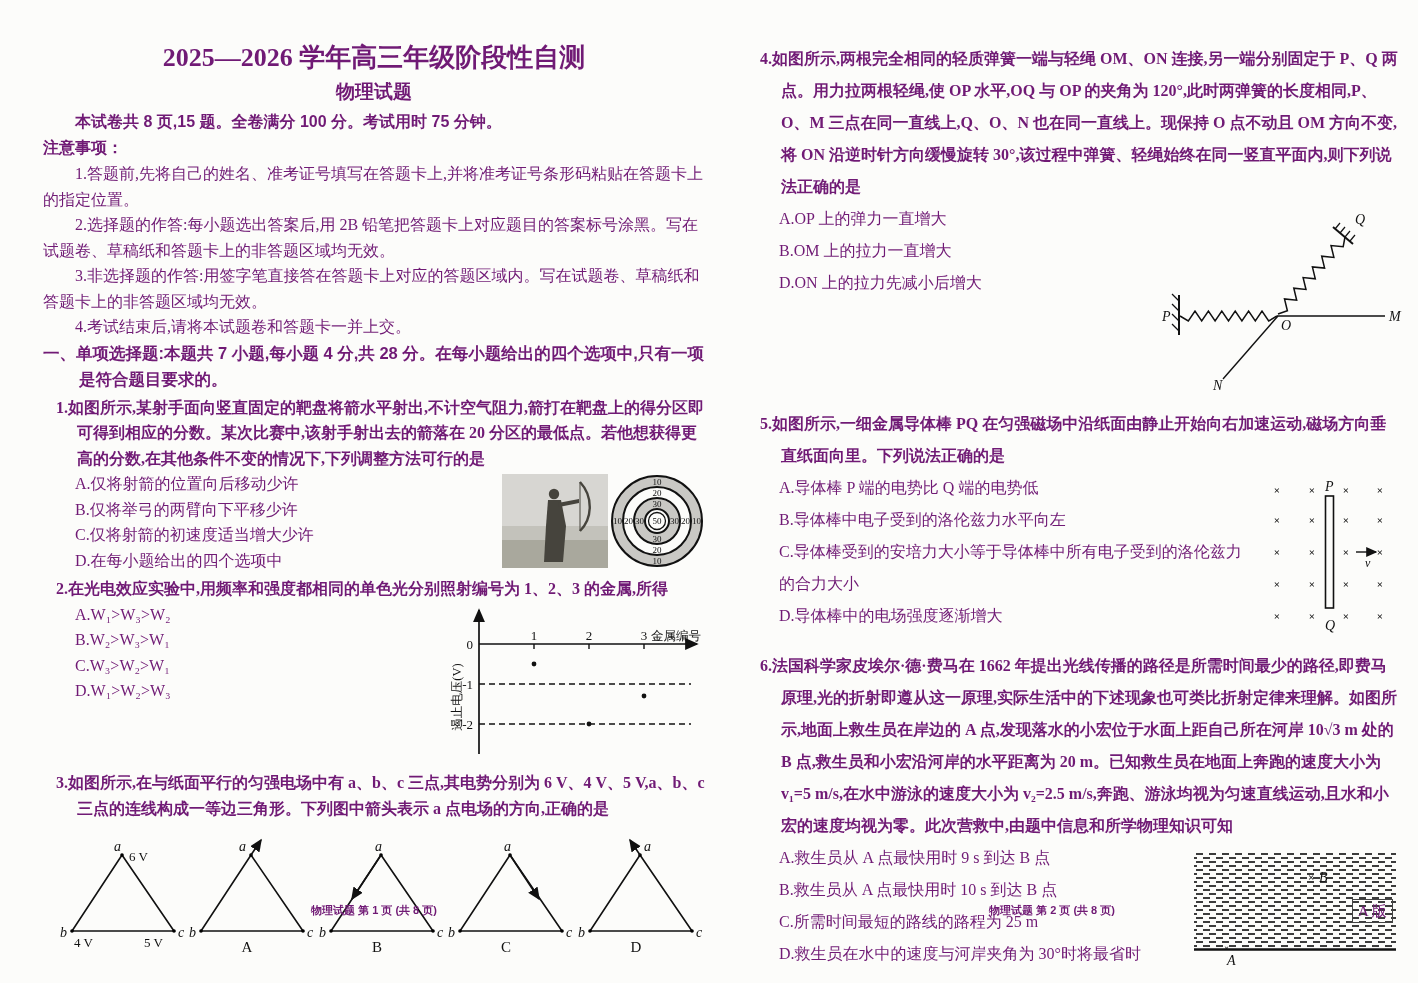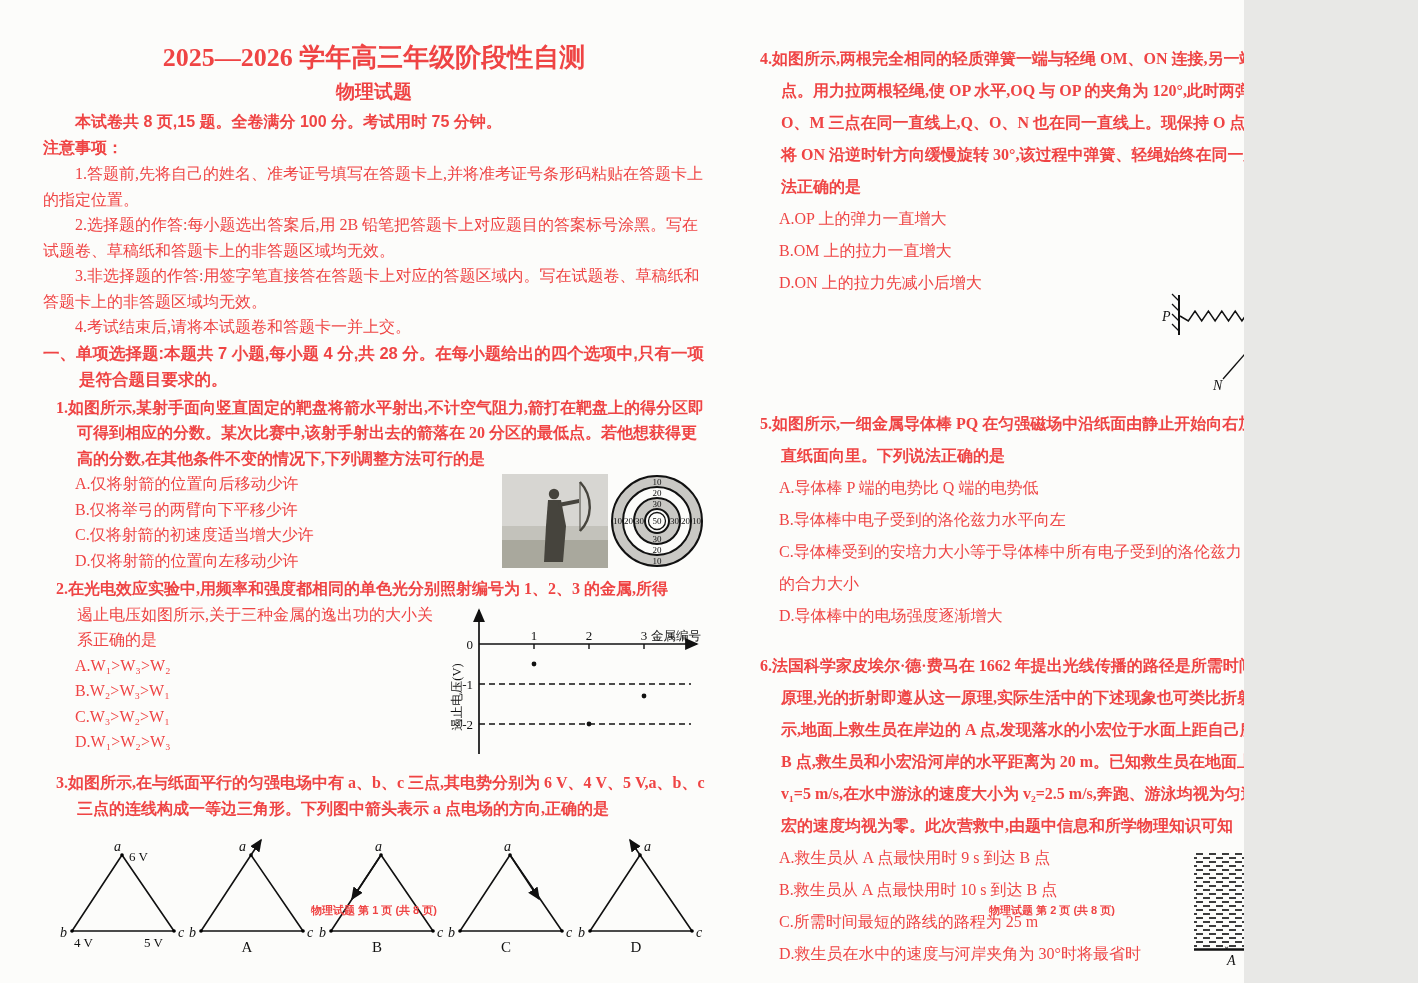--- a/index.html
+++ b/index.html
@@ -1,16 +1,16 @@
 <!DOCTYPE html>
 <html><head>
 <meta charset="utf-8">
 <style>
   html,body{margin:0;padding:0;background:#e8e8e6;}
-  .sheet{position:relative;width:1244px;height:983px;background:#fcfcfa;color:#ef4444;
+  .sheet{position:relative;width:1418px;height:983px;background:#fcfcfa;color:#701a75;
          font-family:"Liberation Serif","DejaVu Serif",serif;overflow:hidden;}
   p{margin:0;}
   .b{font-family:"Liberation Sans","DejaVu Sans",sans-serif;font-weight:bold;}
   .col{position:absolute;top:40px;}
   .col1{left:43px;width:662px;font-size:16px;line-height:25.5px;}
   .col2{left:747px;width:655px;font-size:16px;line-height:32px;}
   .title{text-align:center;font-size:26px;font-weight:bold;line-height:36px;}
   .subtitle{text-align:center;font-size:19px;line-height:32px;}
   .examinfo{text-indent:2em;font-size:16px;line-height:27px;}
   .nhead{font-size:16px;line-height:26px;}
@@ -99,21 +99,21 @@
             <text x="65.5" y="51">30</text>
             <text x="76.5" y="51">20</text>
             <text x="87.5" y="51">10</text>
           </g>
         </svg>
       </div>
       <div class="opts">
         <p>A.仅将射箭的位置向后移动少许</p>
         <p>B.仅将举弓的两臂向下平移少许</p>
         <p>C.仅将射箭的初速度适当增大少许</p>
-        <p>D.仅将射箭的位置向左移动少许</p>
+        <p>D.在每小题给出的四个选项中</p>
       </div>
       <div class="clear"></div>
     </div>
 
     <div class="qwrap">
       <p class="qtext"><span>2.</span><span>在光电效应实验中,用频率和强度都相同的单色光分别照射编号为 1、2、3 的金属,所得</span></p>
       <div class="figr" style="margin:0 0 0 8px;">
         <svg width="256" height="158">
           <g id="q2-plot">
               <line x1="30" y1="82" x2="242" y2="82" stroke="#111" stroke-width="1.7" stroke-dasharray="6 4"></line>
@@ -130,21 +130,20 @@
               <line x1="195" y1="42" x2="195" y2="47" stroke="#111" stroke-width="1.4"></line>
               <text x="195" y="38" text-anchor="middle" font-size="13">3</text>
               <circle cx="85" cy="62" r="2.4" fill="#111"></circle>
               <circle cx="140" cy="122" r="2.4" fill="#111"></circle>
               <circle cx="195" cy="94" r="2.4" fill="#111"></circle>
               <text x="202" y="38" font-size="12.5">金属编号</text>
               <text x="12" y="95" font-size="12.5" text-anchor="middle" transform="rotate(-90 12 95)">遏止电压(V)</text>
             </g>
         </svg>
       </div>
-      <p style="padding-left:21px;">遏止电压如图所示,关于三种金属的逸出功的大小关系正确的是</p>
       <div class="opts">
         <p>A.W₁&gt;W₃&gt;W₂</p>
         <p>B.W₂&gt;W₃&gt;W₁</p>
         <p>C.W₃&gt;W₂&gt;W₁</p>
         <p>D.W₁&gt;W₂&gt;W₃</p>
       </div>
       <div class="clear"></div>
     </div>
 
     <div class="qwrap">

